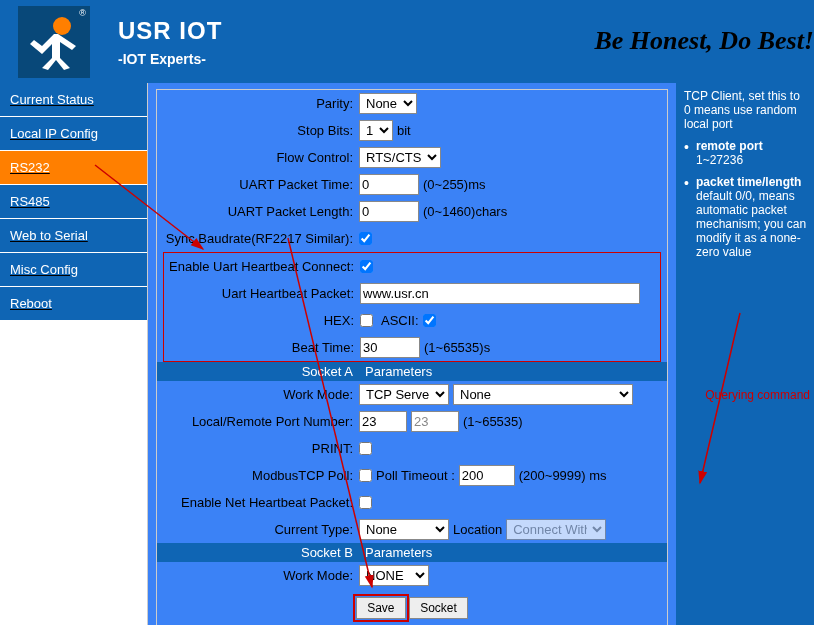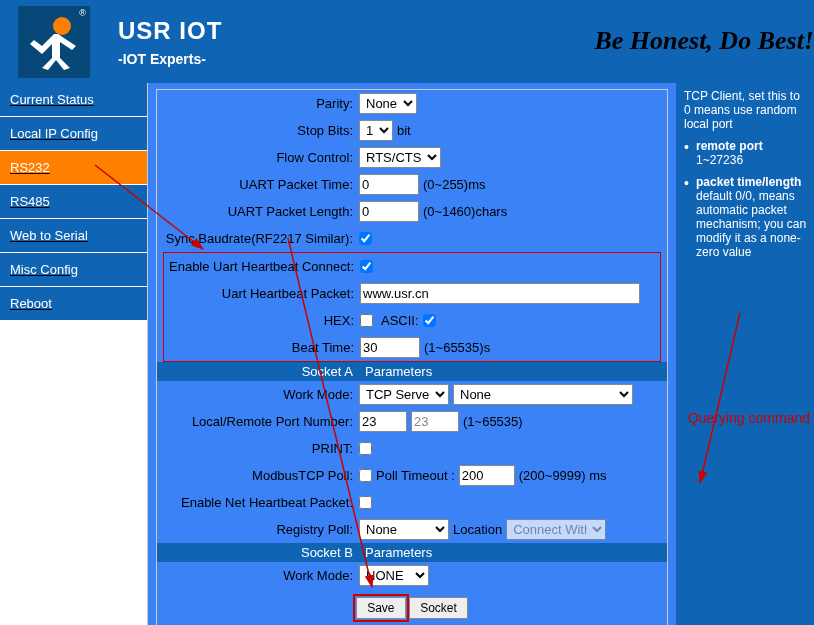--- a/index.html
+++ b/index.html
@@ -29,21 +29,21 @@
 .divider .dL { width: 202px; text-align: right; padding-right: 6px; }
 .divider .dR { flex: 1; text-align: left; padding-left: 6px; }
 .btns { text-align: center; padding: 8px 0; }
 button.btn { border: 1px solid #888; background: #eee; padding: 3px 10px; font-size: 12px; cursor: pointer; }
 .btn-save { outline: 2px solid #c00; outline-offset: 1px; }
 .rcol { width: 138px; background: #0f65b4; color: #fff; padding: 6px 6px 0 8px; font-size: 12px; position: relative; }
 .rcol ul { list-style: none; }
 .rcol li { margin-bottom: 8px; position: relative; padding-left: 12px; }
 .rcol li::before { content: "•"; position: absolute; left: 0; top: 0; font-size: 14px; }
 .arrow-layer { position: absolute; top: 83px; left: 0; width: 814px; height: 542px; pointer-events: none; }
-.qcmd { position: absolute; right: 4px; top: 410px; color: #c00; font-size: 14px; pointer-events: none; z-index: 5; }
+.qcmd { position: absolute; right: 4px; top: 388px; color: #c00; font-size: 12px; pointer-events: none; z-index: 5; }
 input:disabled, select:disabled { color: #888; background: #fff; }
 </style>
 </head>
 <body>
 
 <div class="header">
   <div class="logo-box">
     <span class="logo-reg">®</span>
     <svg viewBox="0 0 60 60">
       <circle cx="38" cy="14" r="9" fill="#ff7f00"></circle>
@@ -175,21 +175,21 @@
           <span class="hint">(200~9999) ms</span>
         </div>
       </div>
       <div class="row">
         <div class="lbl">Enable Net Heartbeat Packet:</div>
         <div class="ctl">
             <input type="checkbox" style="">
           </div>
       </div>
       <div class="row">
-        <div class="lbl">Registry Poll:</div>
+        <div class="lbl">Current Type:</div>
         <div class="ctl">
           <select style="width:90px"><option>None</option></select>
           <span>Location</span>
           <select style="width:100px" disabled=""><option>Connect With</option></select>
         </div>
       </div>
       <div class="divider">
         <span class="dL">Socket B</span>
         <span class="dR">Parameters</span>
       </div>

